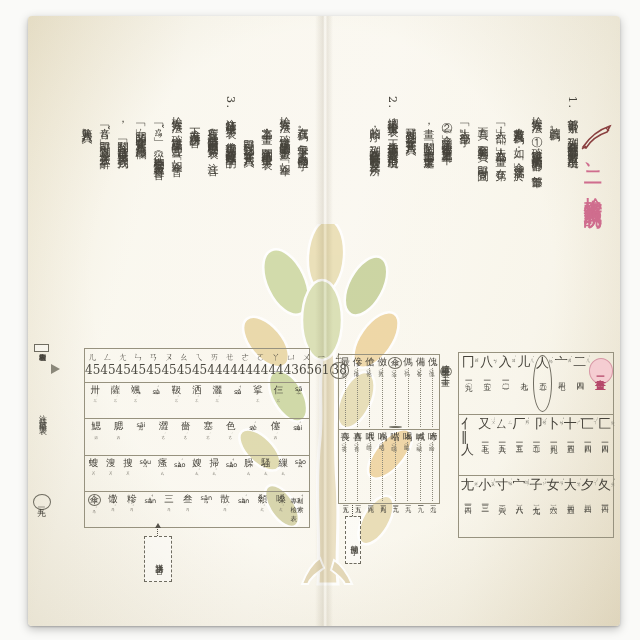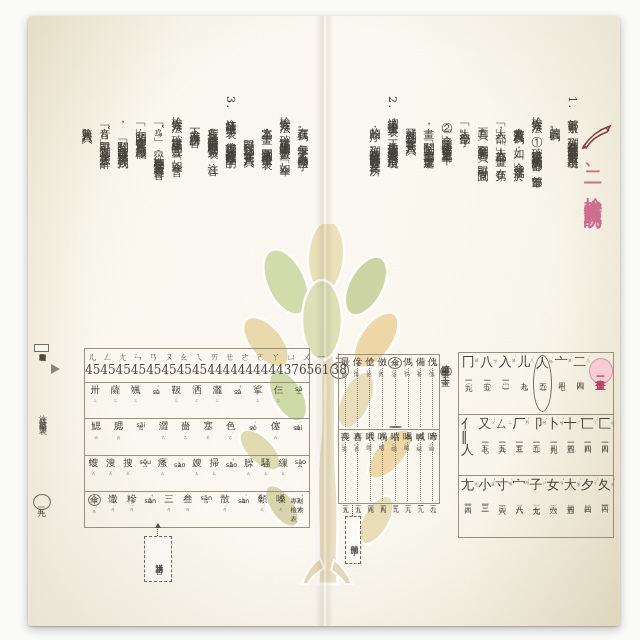--- a/index.html
+++ b/index.html
@@ -593,21 +593,21 @@
         <div class="scell">
           <div class="ssym">ㄛ</div>
           <div class="snum">44</div>
         </div>
         <div class="scell">
           <div class="ssym">ㄚ</div>
           <div class="snum">44</div>
         </div>
         <div class="scell">
           <div class="ssym">ㄩ</div>
-          <div class="snum">37</div>
+          <div class="snum">43</div>
         </div>
         <div class="scell">
           <div class="ssym">ㄨ</div>
           <div class="snum">65</div>
         </div>
         <div class="scell">
           <div class="ssym">ㄧ</div>
           <div class="snum">61</div>
         </div>
         <div class="scell">

